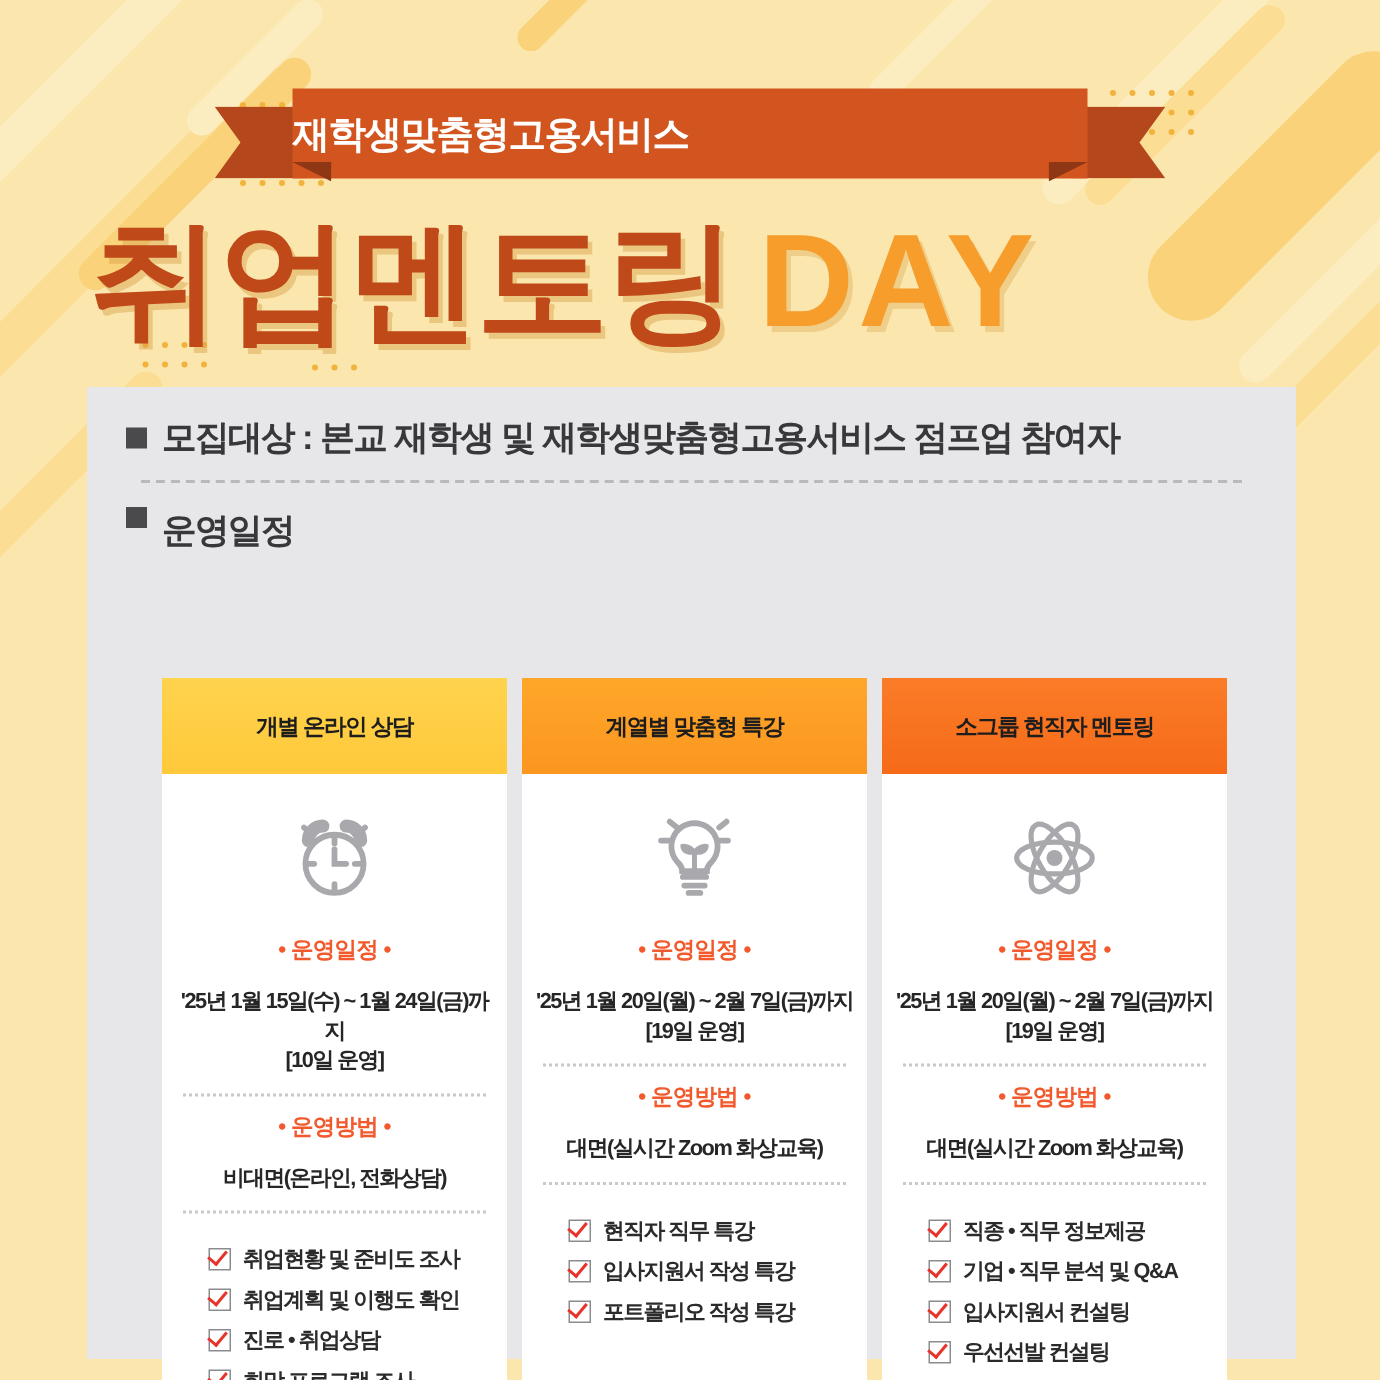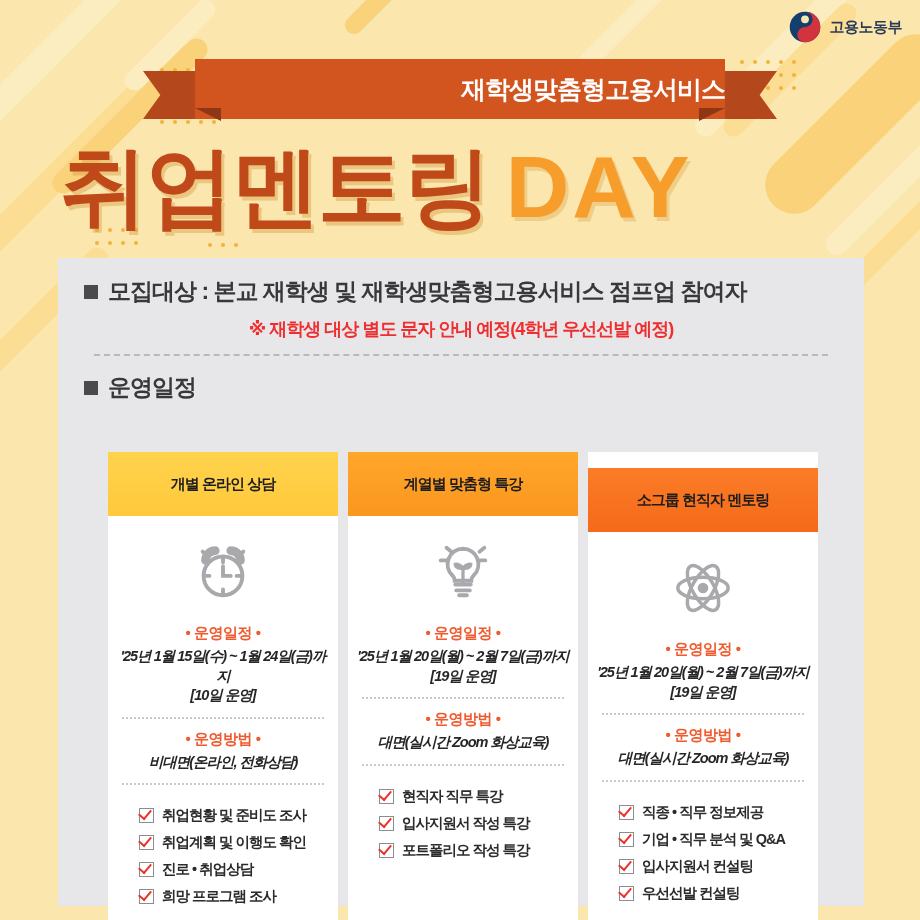--- a/index.html
+++ b/index.html
@@ -26,57 +26,57 @@
   .gov .name{font-size:15px;font-weight:bold;color:#2b3a57;letter-spacing:-.5px;}
 
   
   .ribbon{position:absolute;top:59px;left:50%;transform:translateX(-50%);width:530px;height:60px;}
   .ribbon .tail{position:absolute;top:12px;width:62px;height:48px;background:#b4481c;}
   .ribbon .tail.l{left:-52px;clip-path:polygon(0 0,100% 0,100% 100%,0 100%,28% 50%);}
   .ribbon .tail.r{right:-52px;clip-path:polygon(0 0,100% 0,72% 50%,100% 100%,0 100%);}
   .ribbon .fold{position:absolute;top:49px;width:26px;height:13px;background:#8f3614;}
   .ribbon .fold.l{left:0;clip-path:polygon(0 0,100% 0,100% 100%);}
   .ribbon .fold.r{right:0;clip-path:polygon(0 0,100% 0,0 100%);}
-  .ribbon .band{position:absolute;inset:0;background:#d2551f;display:flex;align-items:center;justify-content:flex-end;}
+  .ribbon .band{position:absolute;inset:0;background:#d2551f;display:flex;align-items:center;justify-content:flex-start;}
   .ribbon .band span{color:#fff;font-size:25px;font-weight:bold;letter-spacing:-1px;}
 
   
   .title{position:absolute;top:128px;left:0;width:752px;text-align:center;white-space:nowrap;}
   .title .ko{font-size:88px;font-weight:bold;color:#c0491a;letter-spacing:-2px;
     text-shadow:3px 4px 0 rgba(215,160,70,.45);}
   .title .en{font-size:88px;font-weight:bold;color:#f79d2b;letter-spacing:3px;margin-left:16px;
     text-shadow:3px 4px 0 rgba(215,160,70,.35);}
 
   
   .panel{position:absolute;left:58px;top:258px;width:806px;height:648px;background:#e7e7ea;}
 
   .info{padding:18px 26px 0 26px;}
   .line{display:flex;align-items:center;font-size:23px;font-weight:bold;color:#38383a;
     letter-spacing:-1px;margin-bottom:10px;}
   .sq{width:14px;height:14px;background:#4a4a4c;margin-right:10px;flex:none;}
   .note{text-align:center;font-size:18px;font-weight:bold;color:#ef2f2f;letter-spacing:-1px;margin-top:2px;}
   .dashed{height:0;border-top:2px dashed #b9b9bd;margin:13px 10px 0 10px;}
-  .sect{display:flex;align-items:center;font-size:23px;font-weight:bold;color:#38383a;
+  .sect{display:flex;font-size:23px;font-weight:bold;color:#38383a;
     letter-spacing:-1px;margin-top:16px;}
 
   
   .cards{position:absolute;left:108px;top:452px;width:710px;display:flex;gap:10px;}
   .card{width:230px;background:#fff;}
   .card .head{height:64px;display:flex;align-items:center;justify-content:center;
     font-size:15px;font-weight:bold;color:#1d1d1d;letter-spacing:-1px;}
   .h1{background:linear-gradient(180deg,#ffd34e 0%,#ffc93a 100%);}
   .h2{background:linear-gradient(180deg,#ffa72a 0%,#fb961f 100%);}
-  .h3{background:linear-gradient(180deg,#fb7c28 0%,#f56a18 100%);margin-top:16px;}
+  .h3{background:linear-gradient(180deg,#fb7c28 0%,#f56a18 100%);}
 
   .icon-wrap{height:92px;display:flex;align-items:center;justify-content:center;padding-top:10px;}
   .icon-wrap svg{width:62px;height:62px;}
 
   .lbl{text-align:center;font-size:15px;font-weight:bold;color:#f25a2e;letter-spacing:-.5px;margin-top:6px;}
   .val{text-align:center;font-size:14.5px;font-weight:bold;color:#262626;letter-spacing:-1px;
-    line-height:1.35;margin-top:4px;padding:0 6px;font-style:italic;}
+    line-height:1.35;margin-top:16px;padding:0 6px;}
   .dot-sep{height:0;border-top:2px dotted #c9c9cd;margin:11px 14px;}
 
   .checks{padding:6px 0 14px 0;display:flex;flex-direction:column;align-items:center;}
   .chk{display:flex;align-items:center;gap:8px;margin:4px 0;width:168px;}
   .chk .box{width:13px;height:13px;border:1.6px solid #8c8c90;background:#fff;position:relative;flex:none;}
   .chk .box::after{content:"";position:absolute;left:1px;top:-2px;width:6px;height:10px;
     border:solid #e8332a;border-width:0 2.4px 2.4px 0;transform:rotate(40deg);}
   .chk span{font-size:14.5px;font-weight:bold;color:#2b2b2b;letter-spacing:-1px;white-space:nowrap;}
 </style>
 </head>
@@ -151,28 +151,20 @@
         <i></i>
         <i></i>
     </div>
     <div class="dots" style="left:208px;top:243px;grid-template-columns:repeat(3,4px);">
       <i></i>
         <i></i>
         <i></i>
     </div>
   </div>
 
-  <div class="gov">
-    <svg class="mark" viewBox="0 0 40 40">
-      <circle cx="20" cy="20" r="18" fill="#123f6d"></circle>
-      <path d="M20 2a18 18 0 0 1 0 36 9 9 0 0 1 0-18 9 9 0 0 0 0-18z" fill="#d2333c"></path>
-      <circle cx="20" cy="11" r="4.6" fill="#fbe6ae"></circle>
-    </svg>
-    <span class="name">고용노동부</span>
-  </div>
 
   <div class="ribbon">
     <div class="tail l"></div>
     <div class="tail r"></div>
     <div class="band">
       <span>재학생맞춤형고용서비스</span>
     </div>
     <div class="fold l"></div>
     <div class="fold r"></div>
   </div>
@@ -180,21 +172,20 @@
   <div class="title">
     <span class="ko">취업멘토링</span><span class="en">DAY</span>
   </div>
 
   <div class="panel">
     <div class="info">
       <div class="line">
         <span class="sq"></span>
         <span>모집대상 : 본교 재학생 및 재학생맞춤형고용서비스 점프업 참여자</span>
       </div>
-      <div class="note">※ 재학생 대상 별도 문자 안내 예정(4학년 우선선발 예정)</div>
       <div class="dashed"></div>
       <div class="sect">
         <span class="sq"></span>
         <span>운영일정</span>
       </div>
     </div>
   </div>
 
   <div class="cards">
 

